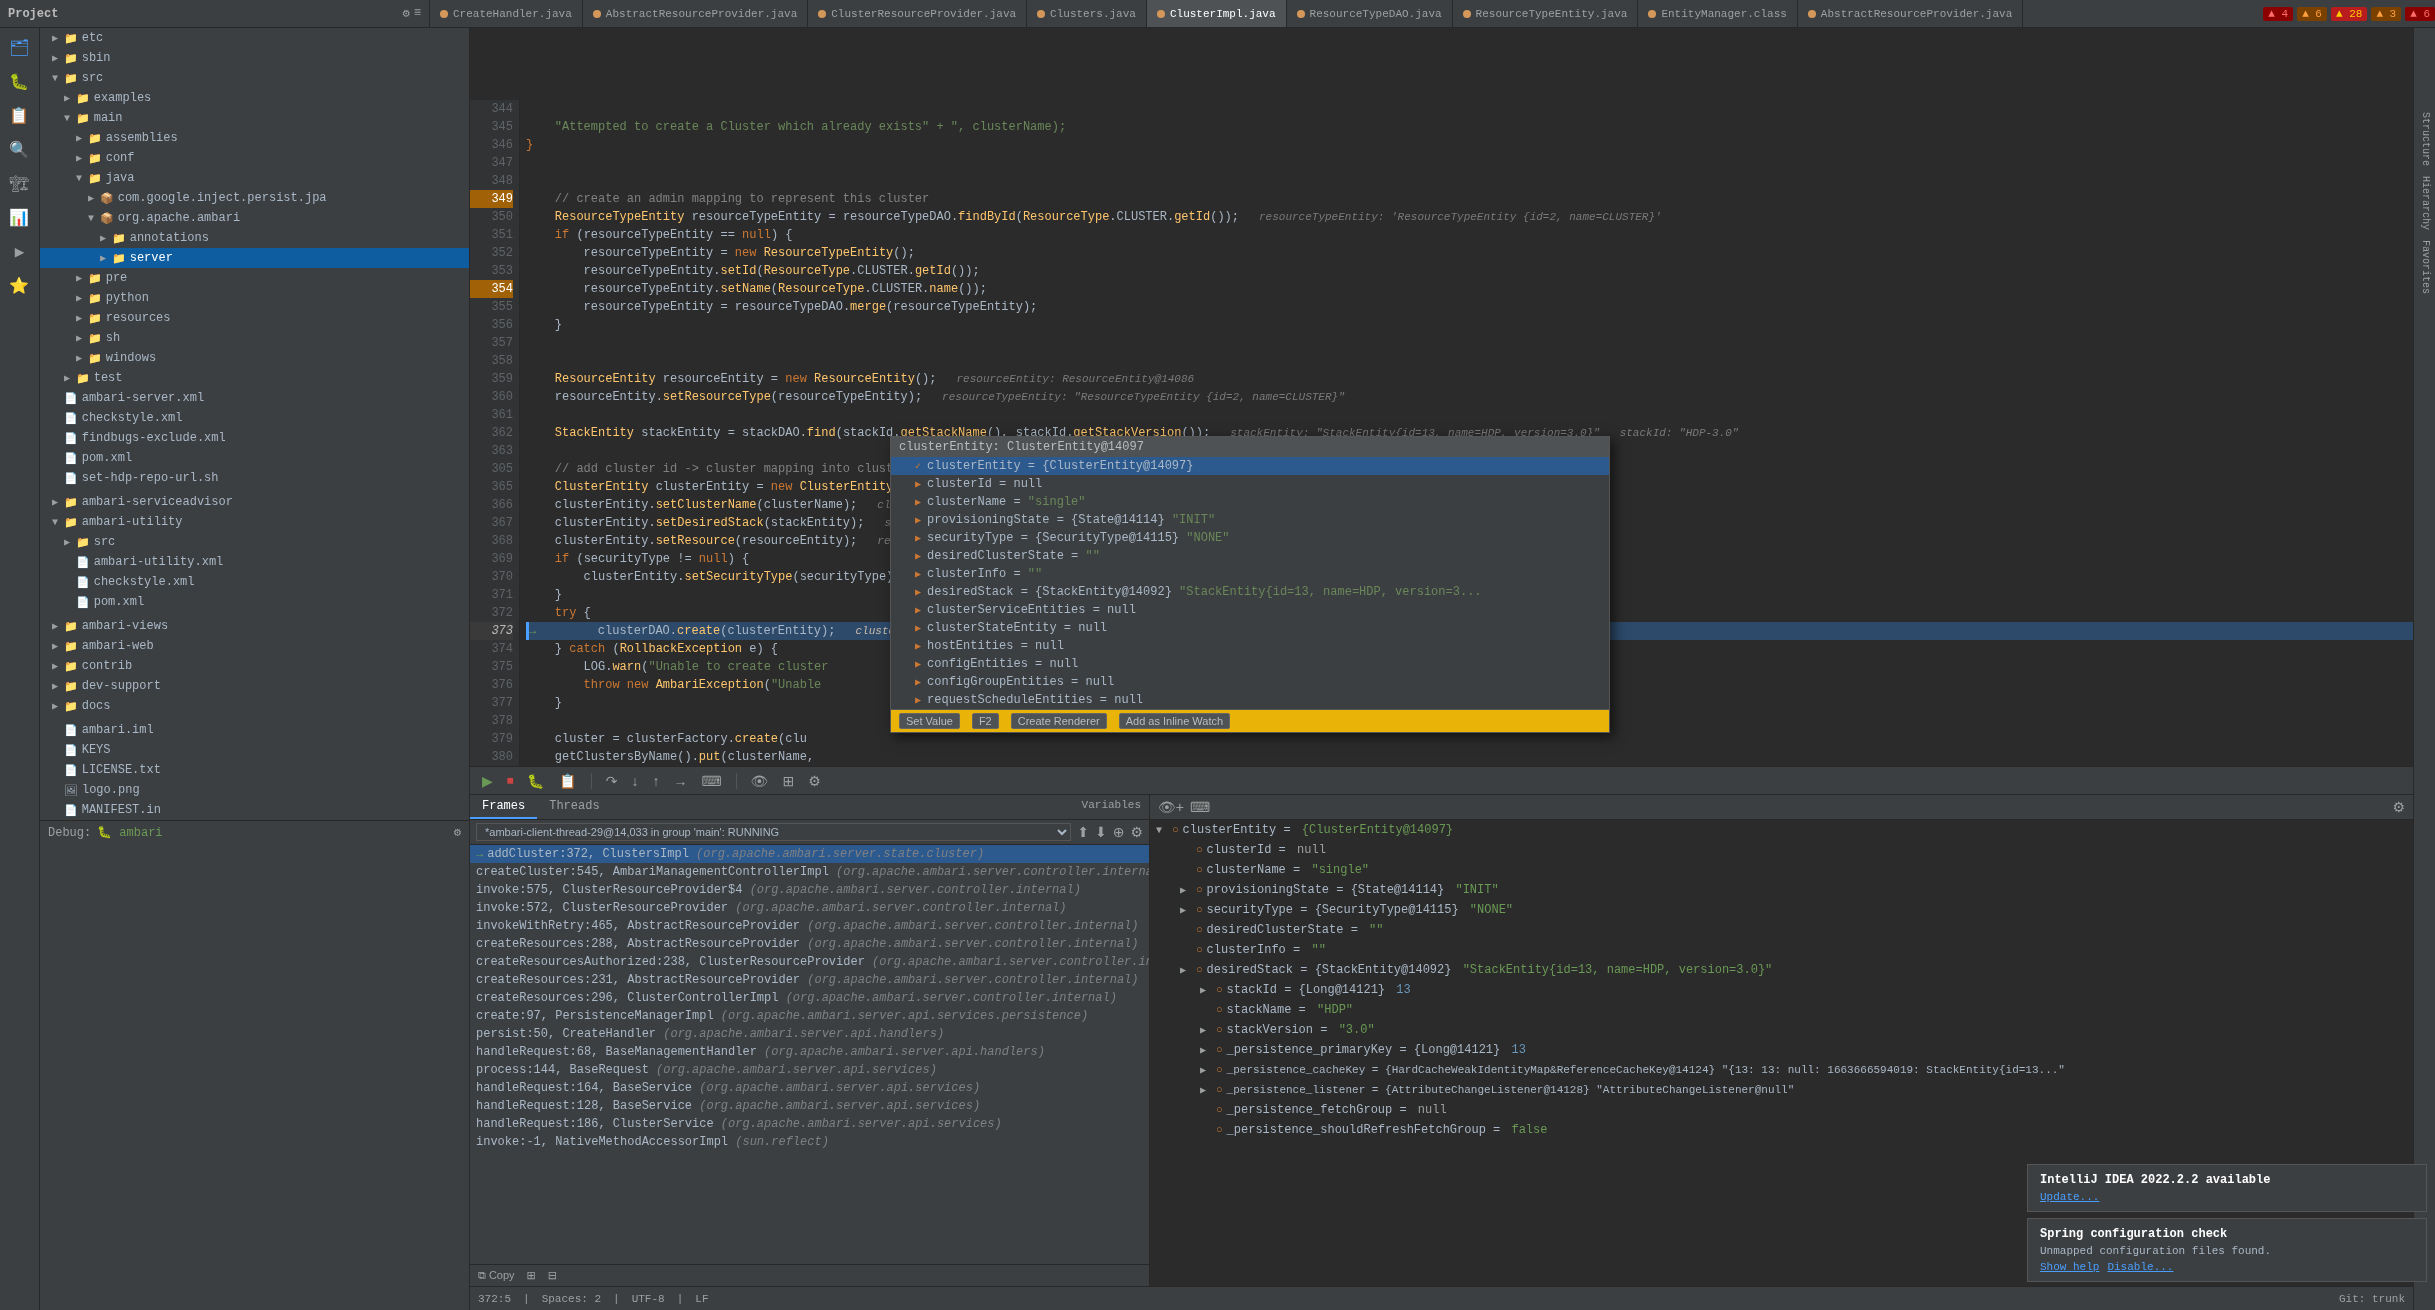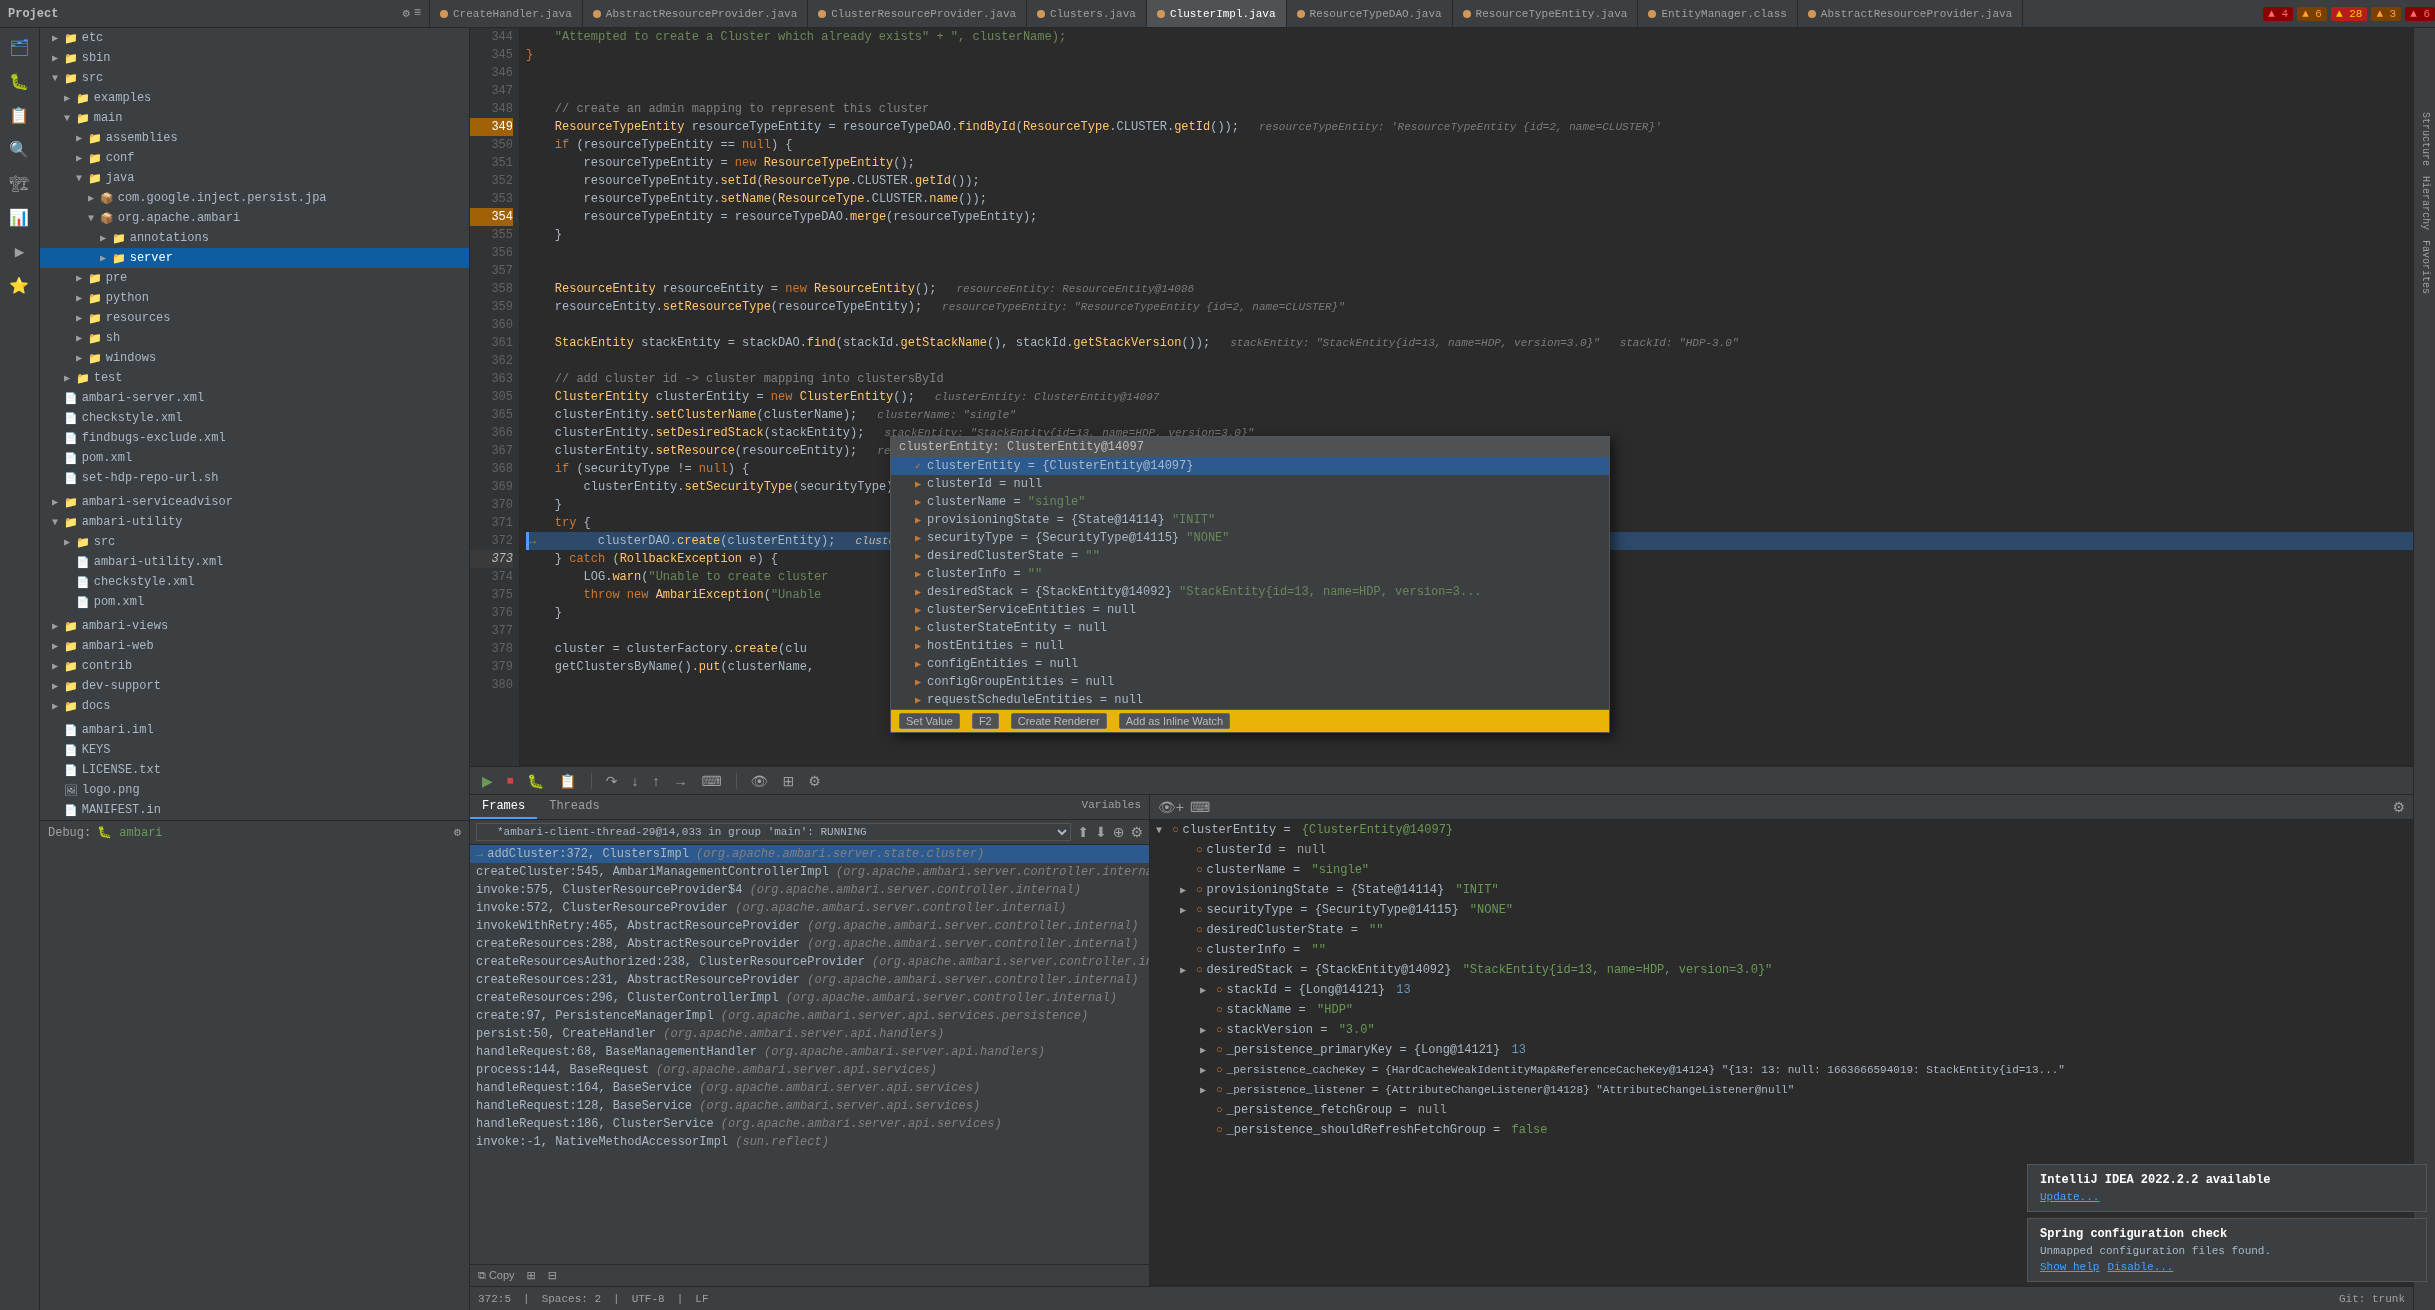--- a/index.html
+++ b/index.html
@@ -107,20 +107,21 @@
     .badge.red { background: #8b0000; color: #ff6b6b; }
     .badge.yellow { background: #b91c1c; color: #ffcc00; }
     .badge.orange { background: #7a4000; color: #ffa040; }
 
     
     .code-editor {
       flex: 1;
       display: flex;
       overflow: hidden;
       position: relative;
+      align-items: flex-end;
     }
     .line-numbers {
       width: 50px;
       background: #313335;
       color: #606366;
       text-align: right;
       padding-right: 6px;
       font-size: 12px;
       line-height: 18px;
       overflow: hidden;
@@ -269,23 +270,22 @@
       align-items: center;
       padding: 3px 6px;
       border-bottom: 1px solid #282828;
       gap: 6px;
     }
     .thread-select {
       background: #3c3f41;
       border: 1px solid #555;
       color: #a9b7c6;
       font-size: 11px;
-      padding: 1px 16px;
+      padding: 1px 4px;
       flex: 1;
-      font-family: Liberation Mono, monospace;
     }
     .thread-btn { 
       background: none; border: none; 
       color: #9da0a0; cursor: pointer; font-size: 14px;
     }
     .frame-list {
       flex: 1;
       overflow-y: auto;
     }
     .frame-item {

